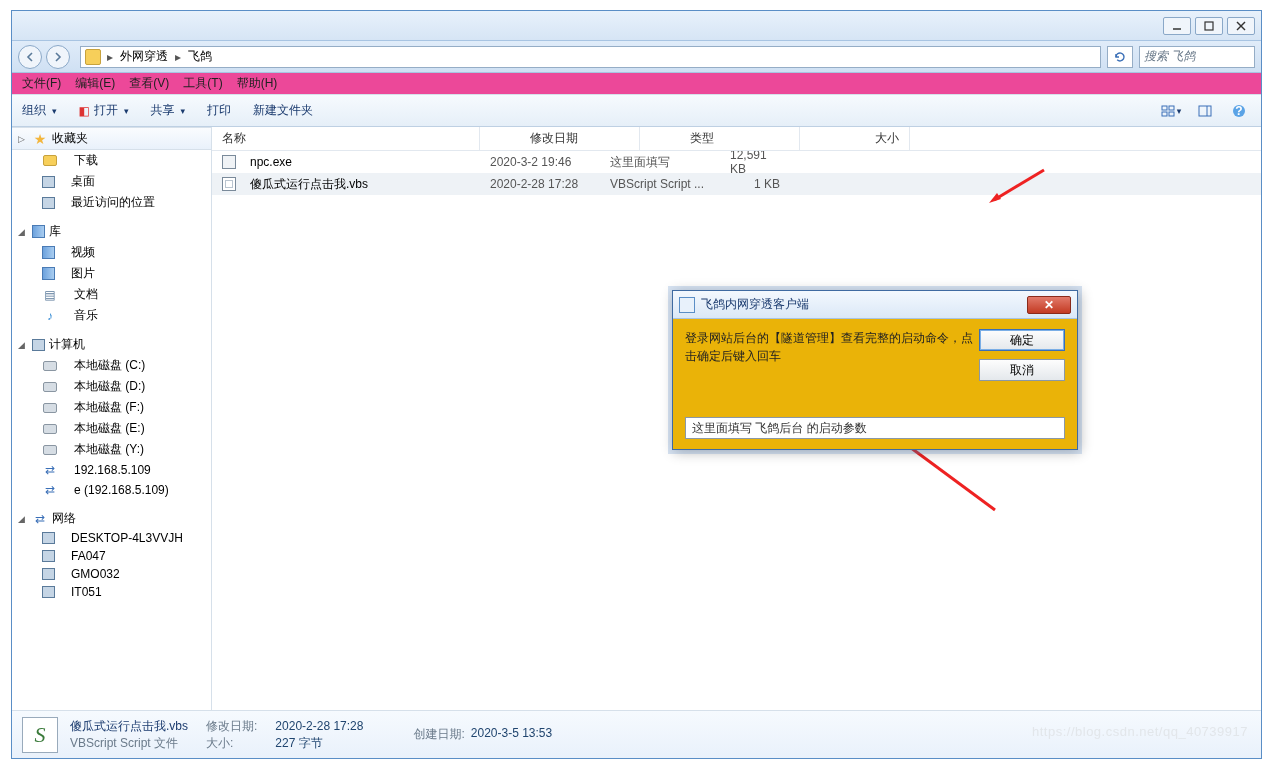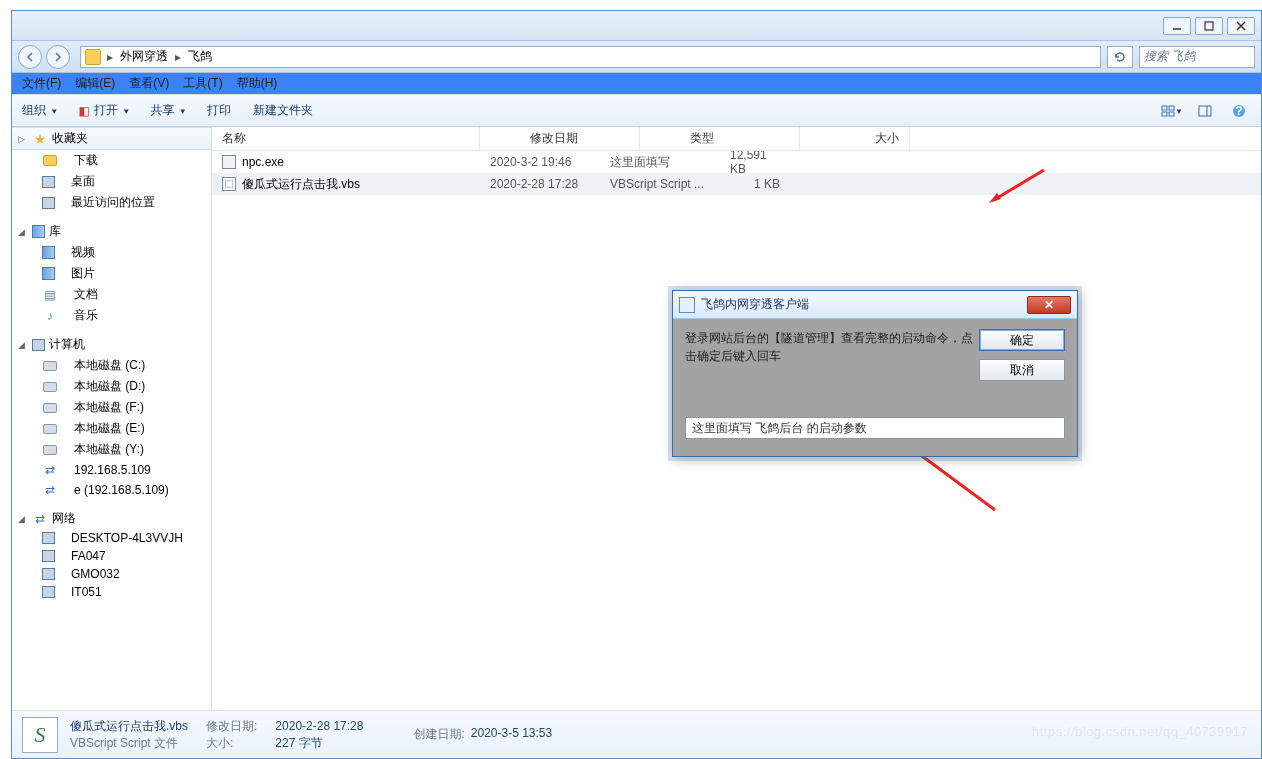--- a/index.html
+++ b/index.html
@@ -14,21 +14,21 @@
 
 .addressbar { height: 32px; background: linear-gradient(#e0ecf9, #cfe0f3); display: flex; align-items: center; padding: 0 6px; border-bottom: 1px solid #a8c4e2; }
 .navbtn { width: 24px; height: 24px; border-radius: 50%; border: 1px solid #8aa8c8; background: #f0f5fb; margin-right: 4px; display: flex; align-items: center; justify-content: center; cursor: pointer; }
 .crumbs { flex: 1; height: 22px; background: #fff; border: 1px solid #95adc6; margin: 0 6px; display: flex; align-items: center; padding: 0 4px; }
 .crumb-seg { padding: 0 5px; height: 100%; display: flex; align-items: center; cursor: pointer; }
 .crumb-arrow { color: #555; padding: 0 2px; }
 .crumb-icon { width: 16px; height: 16px; background: #f7cf5a; border: 1px solid #c7a23d; border-radius: 2px; margin-right: 4px; }
 .refreshbox { width: 26px; height: 22px; border: 1px solid #95adc6; background: #fff; display: flex; align-items: center; justify-content: center; margin-right: 6px; cursor: pointer; }
 .searchbox { width: 116px; height: 22px; border: 1px solid #95adc6; background: #fff; display: flex; align-items: center; padding: 0 4px; color: #6a7a8a; font-style: italic; }
 
-.menubar { height: 22px; background: #3b82f6; display: flex; align-items: center; padding: 0 10px; gap: 14px; border-bottom: 1px solid #d6e0ea; }
+.menubar { height: 22px; background: #ec4899; display: flex; align-items: center; padding: 0 10px; gap: 14px; border-bottom: 1px solid #d6e0ea; }
 .menuitem { color: #222; cursor: pointer; }
 
 .toolbar { height: 32px; background: linear-gradient(#f6fafe,#e6eff8); display: flex; align-items: center; padding: 0 10px; gap: 22px; border-bottom: 1px solid #bed0e3; }
 .toolitem { color: #1a3a6e; cursor: pointer; display: flex; align-items: center; gap: 4px; }
 .tool-drop::after { content: "▾"; font-size: 9px; color: #1a3a6e; margin-left: 2px; }
 .toolbar-right { margin-left: auto; display: flex; align-items: center; gap: 10px; }
 .tool-iconbtn { width: 24px; height: 22px; border: 1px solid transparent; display: flex; align-items: center; justify-content: center; cursor: pointer; }
 
 .body { flex: 1; display: flex; min-height: 0; }
 
@@ -50,21 +50,21 @@
 .filearea { flex: 1; display: flex; flex-direction: column; min-width: 0; }
 .filehdr { height: 24px; display: flex; align-items: center; border-bottom: 1px solid #e2e8ef; background: #fff; gap: 40px; }
 .filecol { padding: 0 10px; color: #333; border-right: 1px solid #e2e8ef; height: 100%; display: flex; align-items: center; cursor: pointer; }
 .filecol.name { width: 268px; }
 .filecol.date { width: 120px; }
 .filecol.type { width: 120px; }
 .filecol.size { width: 70px; justify-content: flex-end; }
 .filelist { flex: 1; overflow: auto; }
 .filerow { height: 22px; display: flex; align-items: center; }
 .filerow.sel { background: #eef2f6; }
-.fcell { padding: 0 10px; display: flex; align-items: center; gap: 6px; }
+.fcell { padding: 0 10px; display: flex; align-items: center; gap: 14px; }
 .fcell.name { width: 268px; }
 .fcell.date { width: 120px; color: #555; }
 .fcell.type { width: 120px; color: #555; }
 .fcell.size { width: 70px; justify-content: flex-end; color: #555; }
 .fic-exe { width: 14px; height: 14px; border: 1px solid #7a8a9a; background: #f0f3f6; }
 .fic-vbs { width: 14px; height: 14px; border: 1px solid #7a8a9a; background: #fff; position: relative; }
 .fic-vbs::after { content: ""; position: absolute; left: 2px; top: 2px; right: 2px; bottom: 2px; border: 1px solid #bac5d0; }
 
 .detailpane { height: 48px; border-top: 1px solid #d6e0ea; background: linear-gradient(#f6fafe,#e9f1fb); display: flex; align-items: center; padding: 0 10px; gap: 12px; }
 .detail-icon { width: 36px; height: 36px; border: 1px solid #9ab; background: #fff; display: flex; align-items: center; justify-content: center; }
@@ -75,21 +75,21 @@
 .dt-val { color: #20456f; }
 
 .arrow1 { position: absolute; left: 989px; top: 165px; width: 60px; height: 40px; pointer-events: none; }
 .arrow2 { position: absolute; left: 870px; top: 415px; width: 130px; height: 100px; pointer-events: none; }
 
 .dialog { position: absolute; left: 672px; top: 290px; width: 406px; border: 1px solid #3f6aa1; background: #f0f0f0; box-shadow: 0 0 0 4px rgba(90,140,200,0.25), 2px 2px 12px rgba(0,0,0,0.3); }
 .dlg-title { height: 28px; background: linear-gradient(#f3f8fe, #dbe8f7); display: flex; align-items: center; padding: 0 6px; border-bottom: 1px solid #a8c4e2; }
 .dlg-tic { width: 16px; height: 16px; border: 1px solid #5a8ec6; background: #e8f1fb; margin-right: 6px; }
 .dlg-ttxt { flex: 1; color: #1a3a6e; }
 .dlg-close { width: 44px; height: 18px; background: linear-gradient(#e27a6a,#c33a22); border: 1px solid #8a2a1a; border-radius: 2px; display: flex; align-items: center; justify-content: center; color: #fff; cursor: pointer; font-weight: bold; }
-.dlg-body { padding: 10px 12px 17px 12px; background: #a3a3a3; }
+.dlg-body { padding: 10px 12px 10px 12px; background: #eab308; }
 .dlg-row { display: flex; }
 .dlg-msg { flex: 1; color: #222; line-height: 1.5; padding-right: 6px; }
 .dlg-btncol { display: flex; flex-direction: column; gap: 8px; }
 .dlg-btn { width: 86px; height: 22px; border: 1px solid #8a98a6; background: linear-gradient(#fdfdfd,#e4e8ec); cursor: pointer; display: flex; align-items: center; justify-content: center; }
 .dlg-btn.primary { border-color: #3a6fb7; box-shadow: 0 0 0 1px #7aaee6 inset; }
 .dlg-input { width: 100%; height: 22px; border: 1px solid #8a98a6; background: #fff; margin-top: 36px; padding: 0 6px; color: #333; display: flex; align-items: center; }
 
 .watermark { position: absolute; right: 14px; bottom: 20px; color: #e2e6ea; font-size: 13px; letter-spacing: 0.5px; }
 </style>
 </head>

